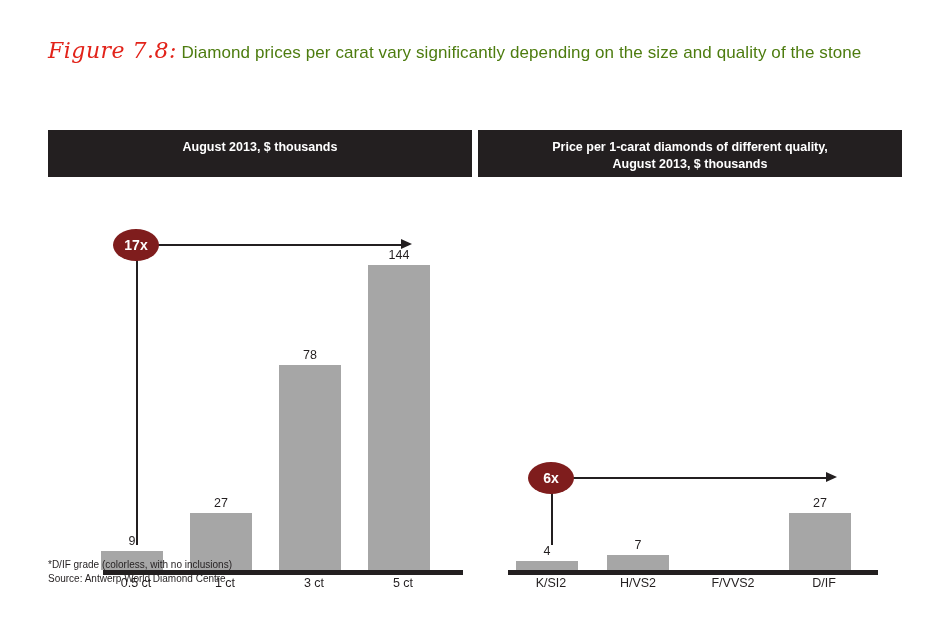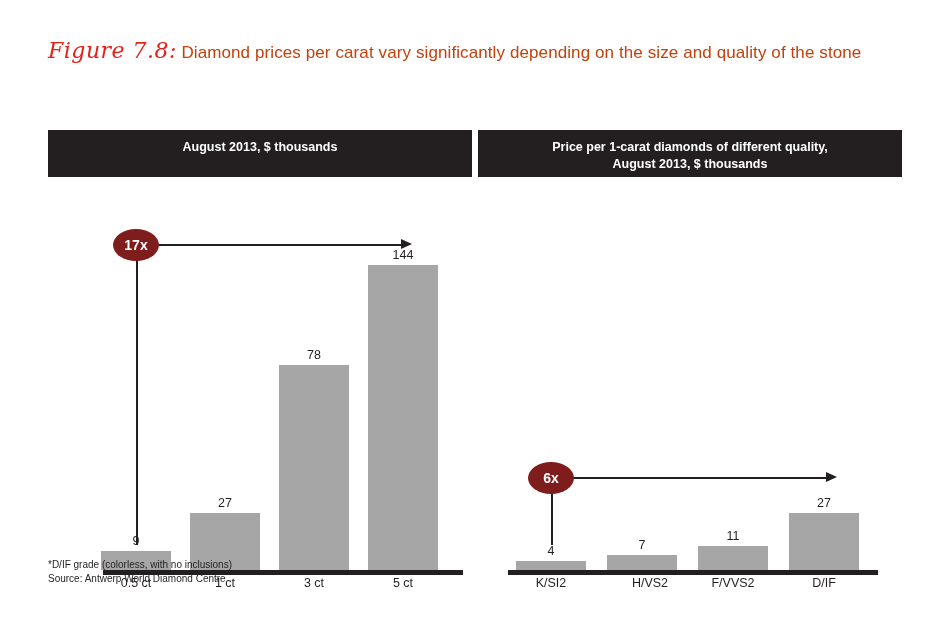--- a/index.html
+++ b/index.html
@@ -28,21 +28,21 @@
   .fig-label {
     font-family: "DejaVu Serif", serif;
     font-style: italic;
     font-size: 22px;
     color: #e2231a;
     letter-spacing: 0.5px;
     margin-top: 34px;
   }
   .fig-caption {
     font-size: 17px;
-    color: #c2410c;
+    color: #4d7c0f;
     letter-spacing: 0.1px;
   }
 
   
   .panel {
     position: absolute;
     top: 130px;
   }
   .panel.left  { left: 48px;  width: 424px; }
   .panel.right { left: 478px; width: 424px; }
@@ -70,21 +70,21 @@
   .baseline {
     position: absolute;
     height: 5px;
     background: #231f20;
   }
   .panel.left .baseline  { left: 55px; top: 393px; width: 360px; }
   .panel.right .baseline { left: 30px; top: 393px; width: 370px; }
   .bar-wrap {
     position: absolute;
     bottom: 27px;  
-    width: 70px;
+    width: 62px;
     height: 366px;
   }
   .bar-inner {
     position: absolute;
     left: 0;
     right: 0;
     bottom: 0;
     background: #a6a6a6;
   }
   .bar-value {
@@ -219,26 +219,22 @@
     <div class="bar-wrap" style="left:38px;">
       <div class="bar-inner" style="height:9px;"></div>
       <div class="bar-value" style="bottom:12px;">4</div>
     </div>
     <div class="bar-label" style="left:33px;">K/SI2</div>
 
     <div class="bar-wrap" style="left:129px;">
       <div class="bar-inner" style="height:15px;"></div>
       <div class="bar-value" style="bottom:18px;">7</div>
     </div>
-    <div class="bar-label" style="left:132px;">H/VS2</div>
-
-    <div class="bar-wrap" style="left:220px;">
-      <div class="bar-inner" style="height:24px;"></div>
-      <div class="bar-value" style="bottom:27px;">11</div>
-    </div>
+    <div class="bar-label" style="left:120px;">H/VS2</div>
+
     <div class="bar-label" style="left:215px;">F/VVS2</div>
 
     <div class="bar-wrap" style="left:311px;">
       <div class="bar-inner" style="height:57px;"></div>
       <div class="bar-value" style="bottom:60px;">27</div>
     </div>
     <div class="bar-label" style="left:306px;">D/IF</div>
   </div>
 </div>
 

